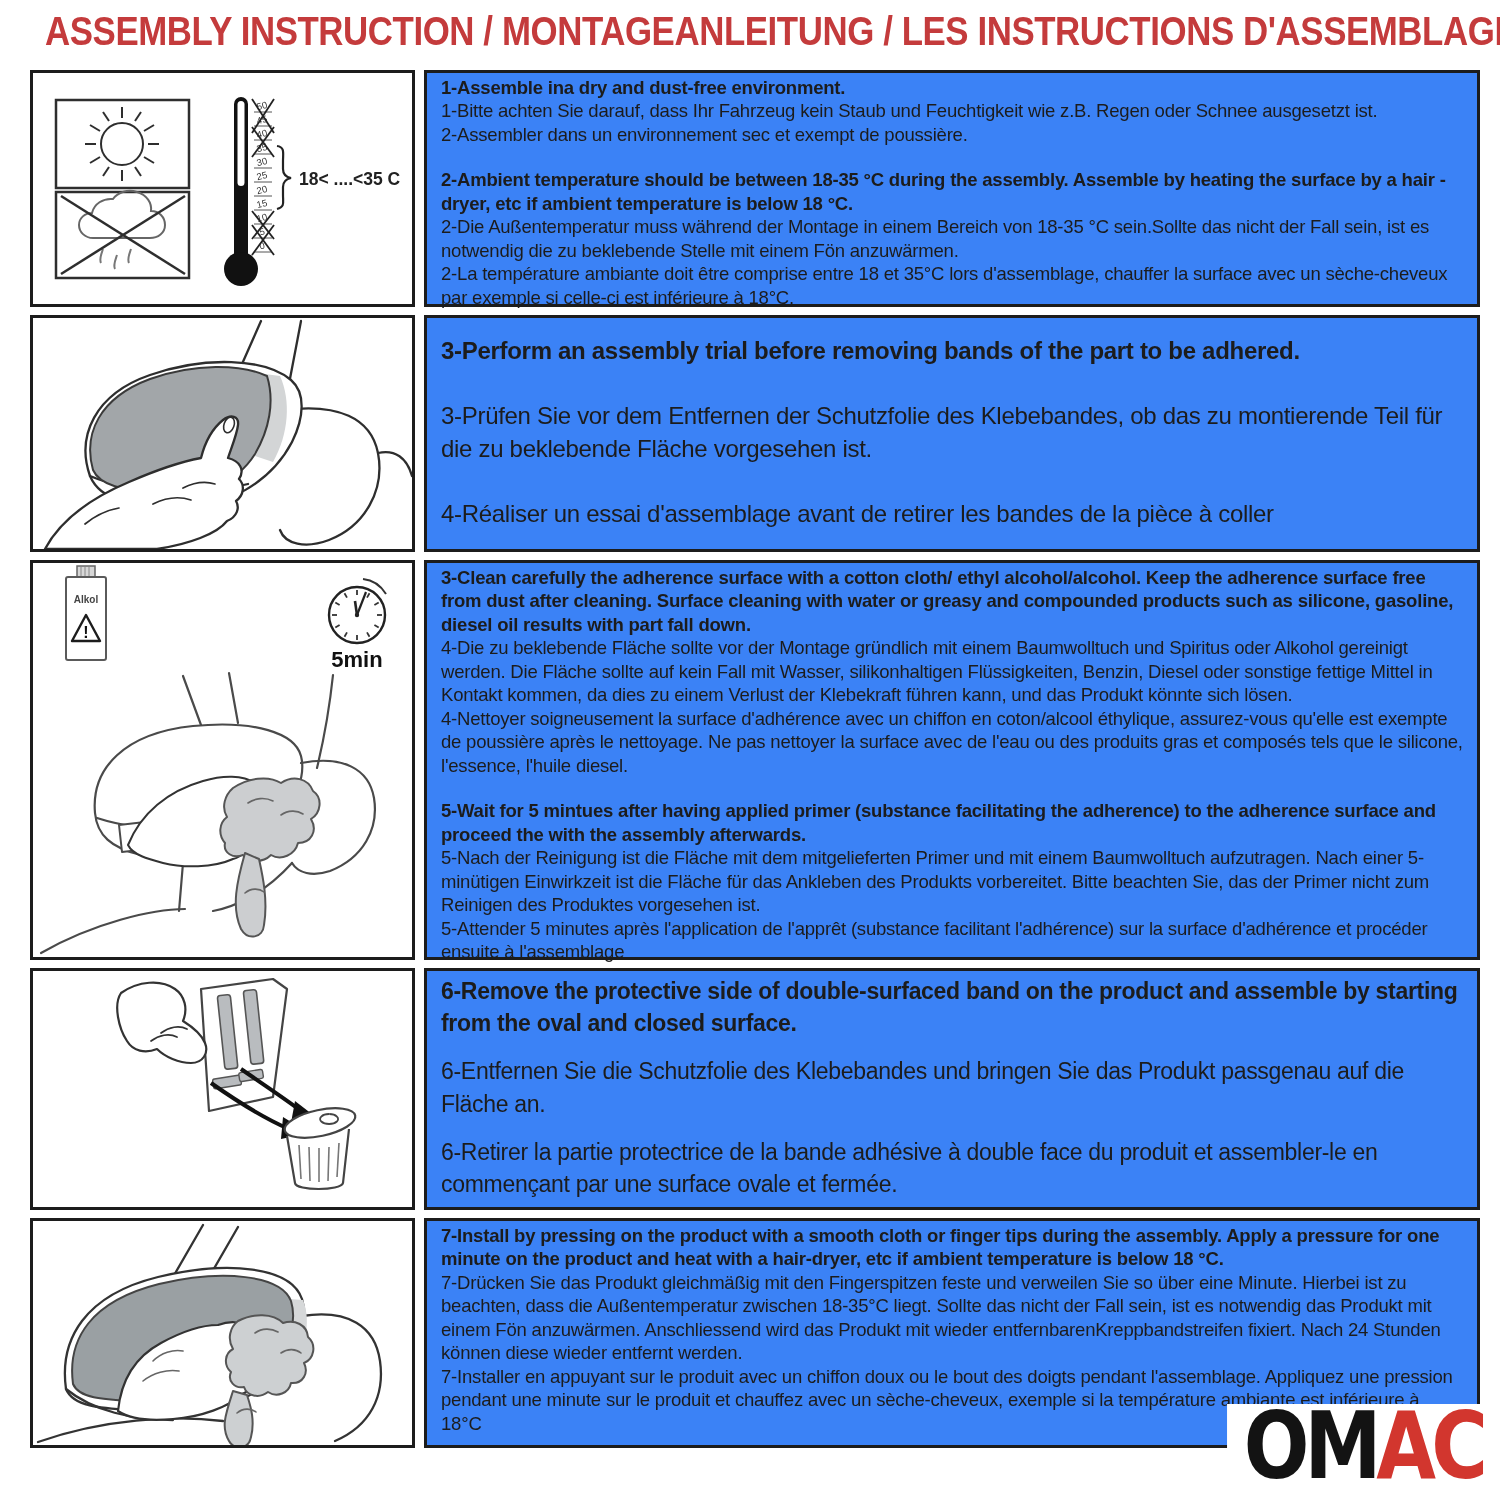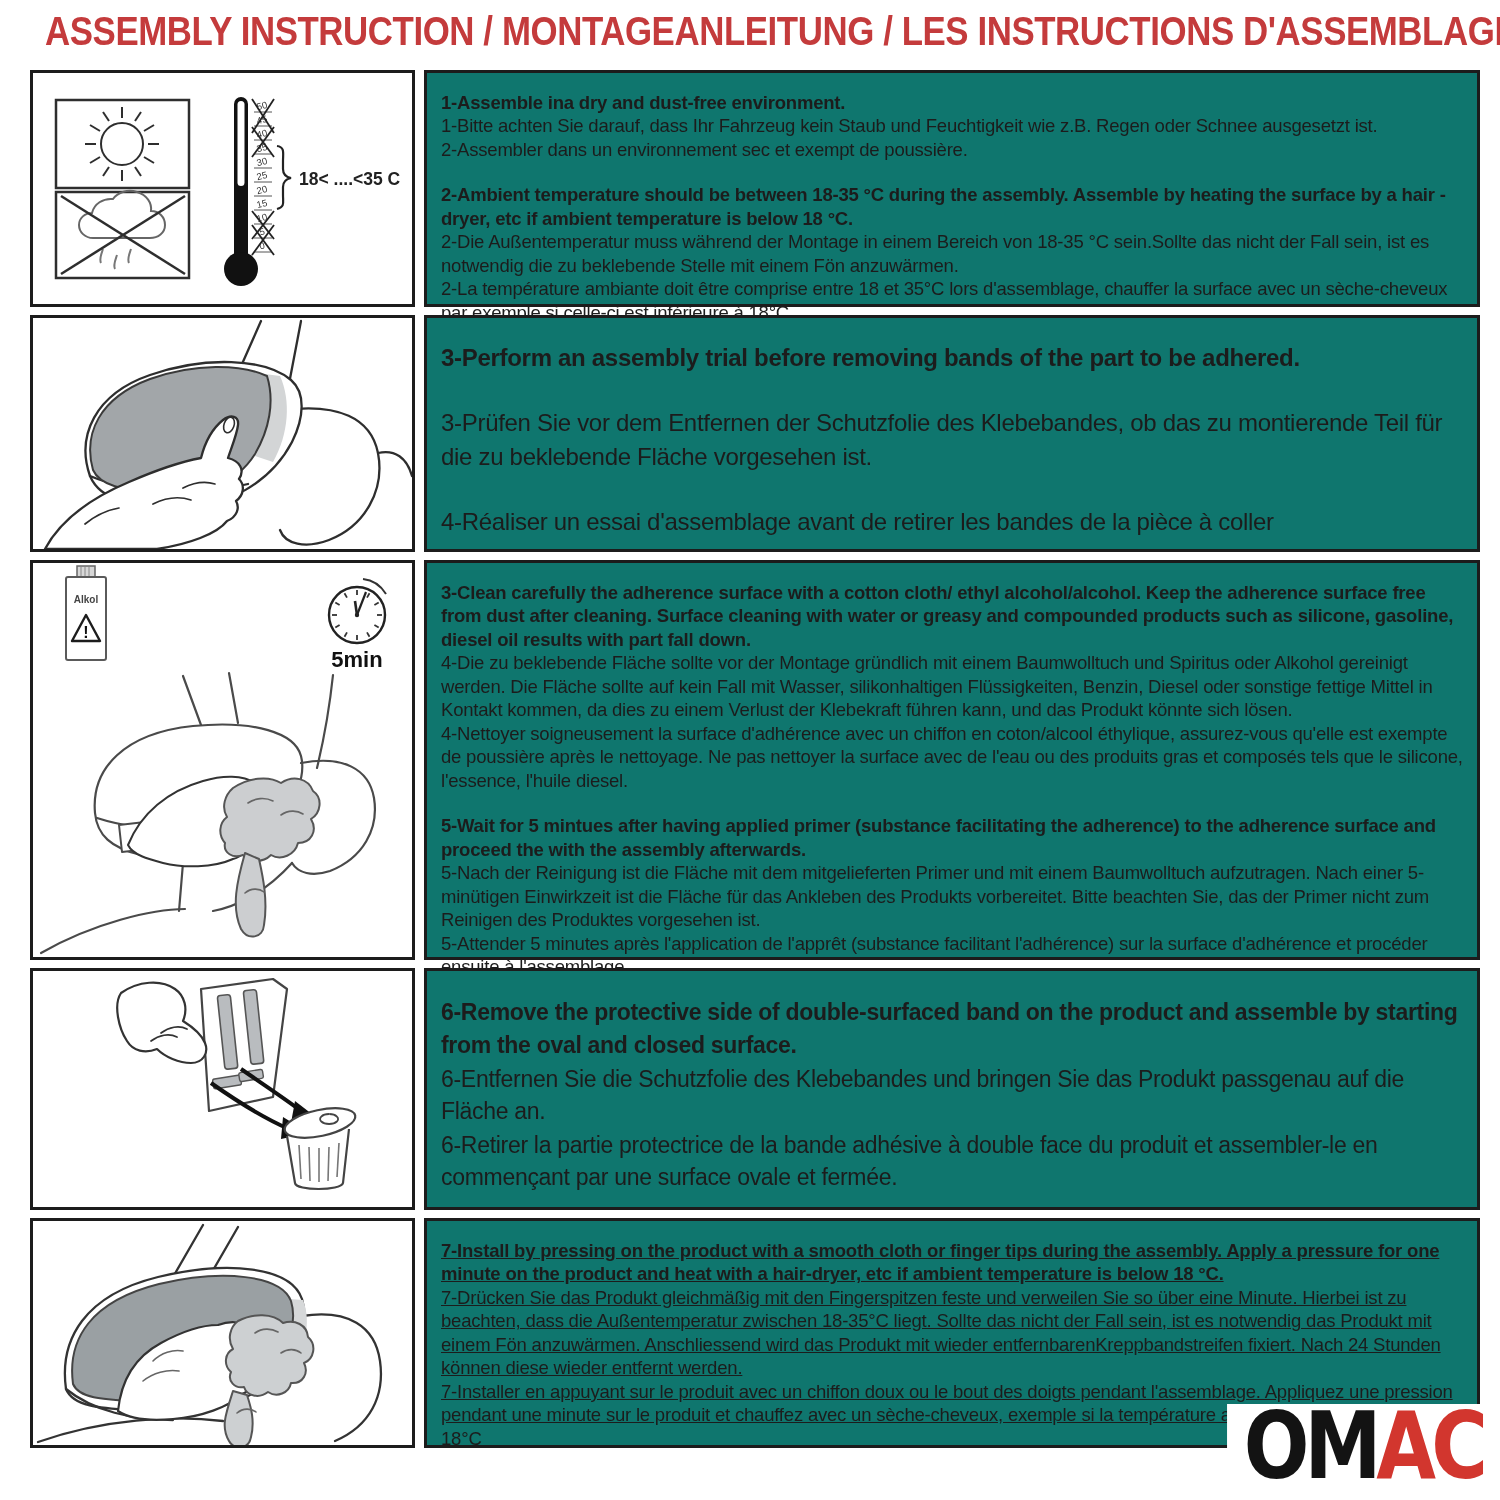--- a/index.html
+++ b/index.html
@@ -4,35 +4,35 @@
 <style>
   html,body{margin:0;padding:0;background:#fff;}
   .page{position:relative;width:1500px;height:1500px;background:#fff;overflow:hidden;
         font-family:"Liberation Sans", sans-serif;color:#1c1c1c;}
   .title{position:absolute;left:45px;top:8px;font-size:41px;font-weight:800;
          color:#c43b3c;white-space:nowrap;transform:scaleX(.85);transform-origin:left top;
          letter-spacing:-.5px;}
   .row{position:absolute;left:30px;width:1450px;display:flex;gap:9px;box-sizing:border-box;}
   .figure{flex:0 0 385px;width:385px;border:3px solid #1c1c1c;background:#fff;box-sizing:border-box;overflow:hidden;}
   .figure svg{display:block;width:100%;height:100%;}
-  .textbox{flex:1;border:3px solid #1c1c1c;background:#0f766e;box-sizing:border-box;
-           padding:18px 14px 6px 14px;}
+  .textbox{flex:1;border:3px solid #1c1c1c;background:#3b82f6;box-sizing:border-box;
+           padding:3px 14px 6px 14px;}
   .textbox p{margin:0;}
   .t-small p{font-size:18.5px;line-height:1.27;letter-spacing:-.2px;}
   .t-big{display:flex;flex-direction:column;justify-content:center;}
   .t-big p{font-size:24px;line-height:1.38;letter-spacing:-.3px;margin:16px 0;}
-  .t-mid{display:flex;flex-direction:column;justify-content:center;}
+  .t-mid{display:flex;flex-direction:column;justify-content:space-between;}
   .t-mid p{font-size:23px;line-height:1.4;letter-spacing:-.3px;margin:1px 0;}
   p.b{font-weight:700;}
   p.gap{margin-top:22px !important;}
   .row1{top:70px;height:237px;}
   .row2{top:315px;height:237px;}
   .row3{top:560px;height:400px;}
   .row4{top:968px;height:242px;}
-  .row5{top:1218px;height:230px;text-decoration:underline;}
+  .row5{top:1218px;height:230px;}
   .logo{position:absolute;right:16px;top:1404px;z-index:5;background:#fff;
         padding:0 2px 6px 20px;display:flex;align-items:flex-start;
         font-family:"DejaVu Sans", sans-serif;font-weight:900;font-size:92px;
         line-height:86px;letter-spacing:-6px;transform:scaleX(.84);transform-origin:right top;}
   .logo .lg-black{color:#131313;}
   .logo .lg-red{color:#d2362e;}
   svg text{font-family:"Liberation Sans", sans-serif;}
 </style>
 </head>
 <body>

